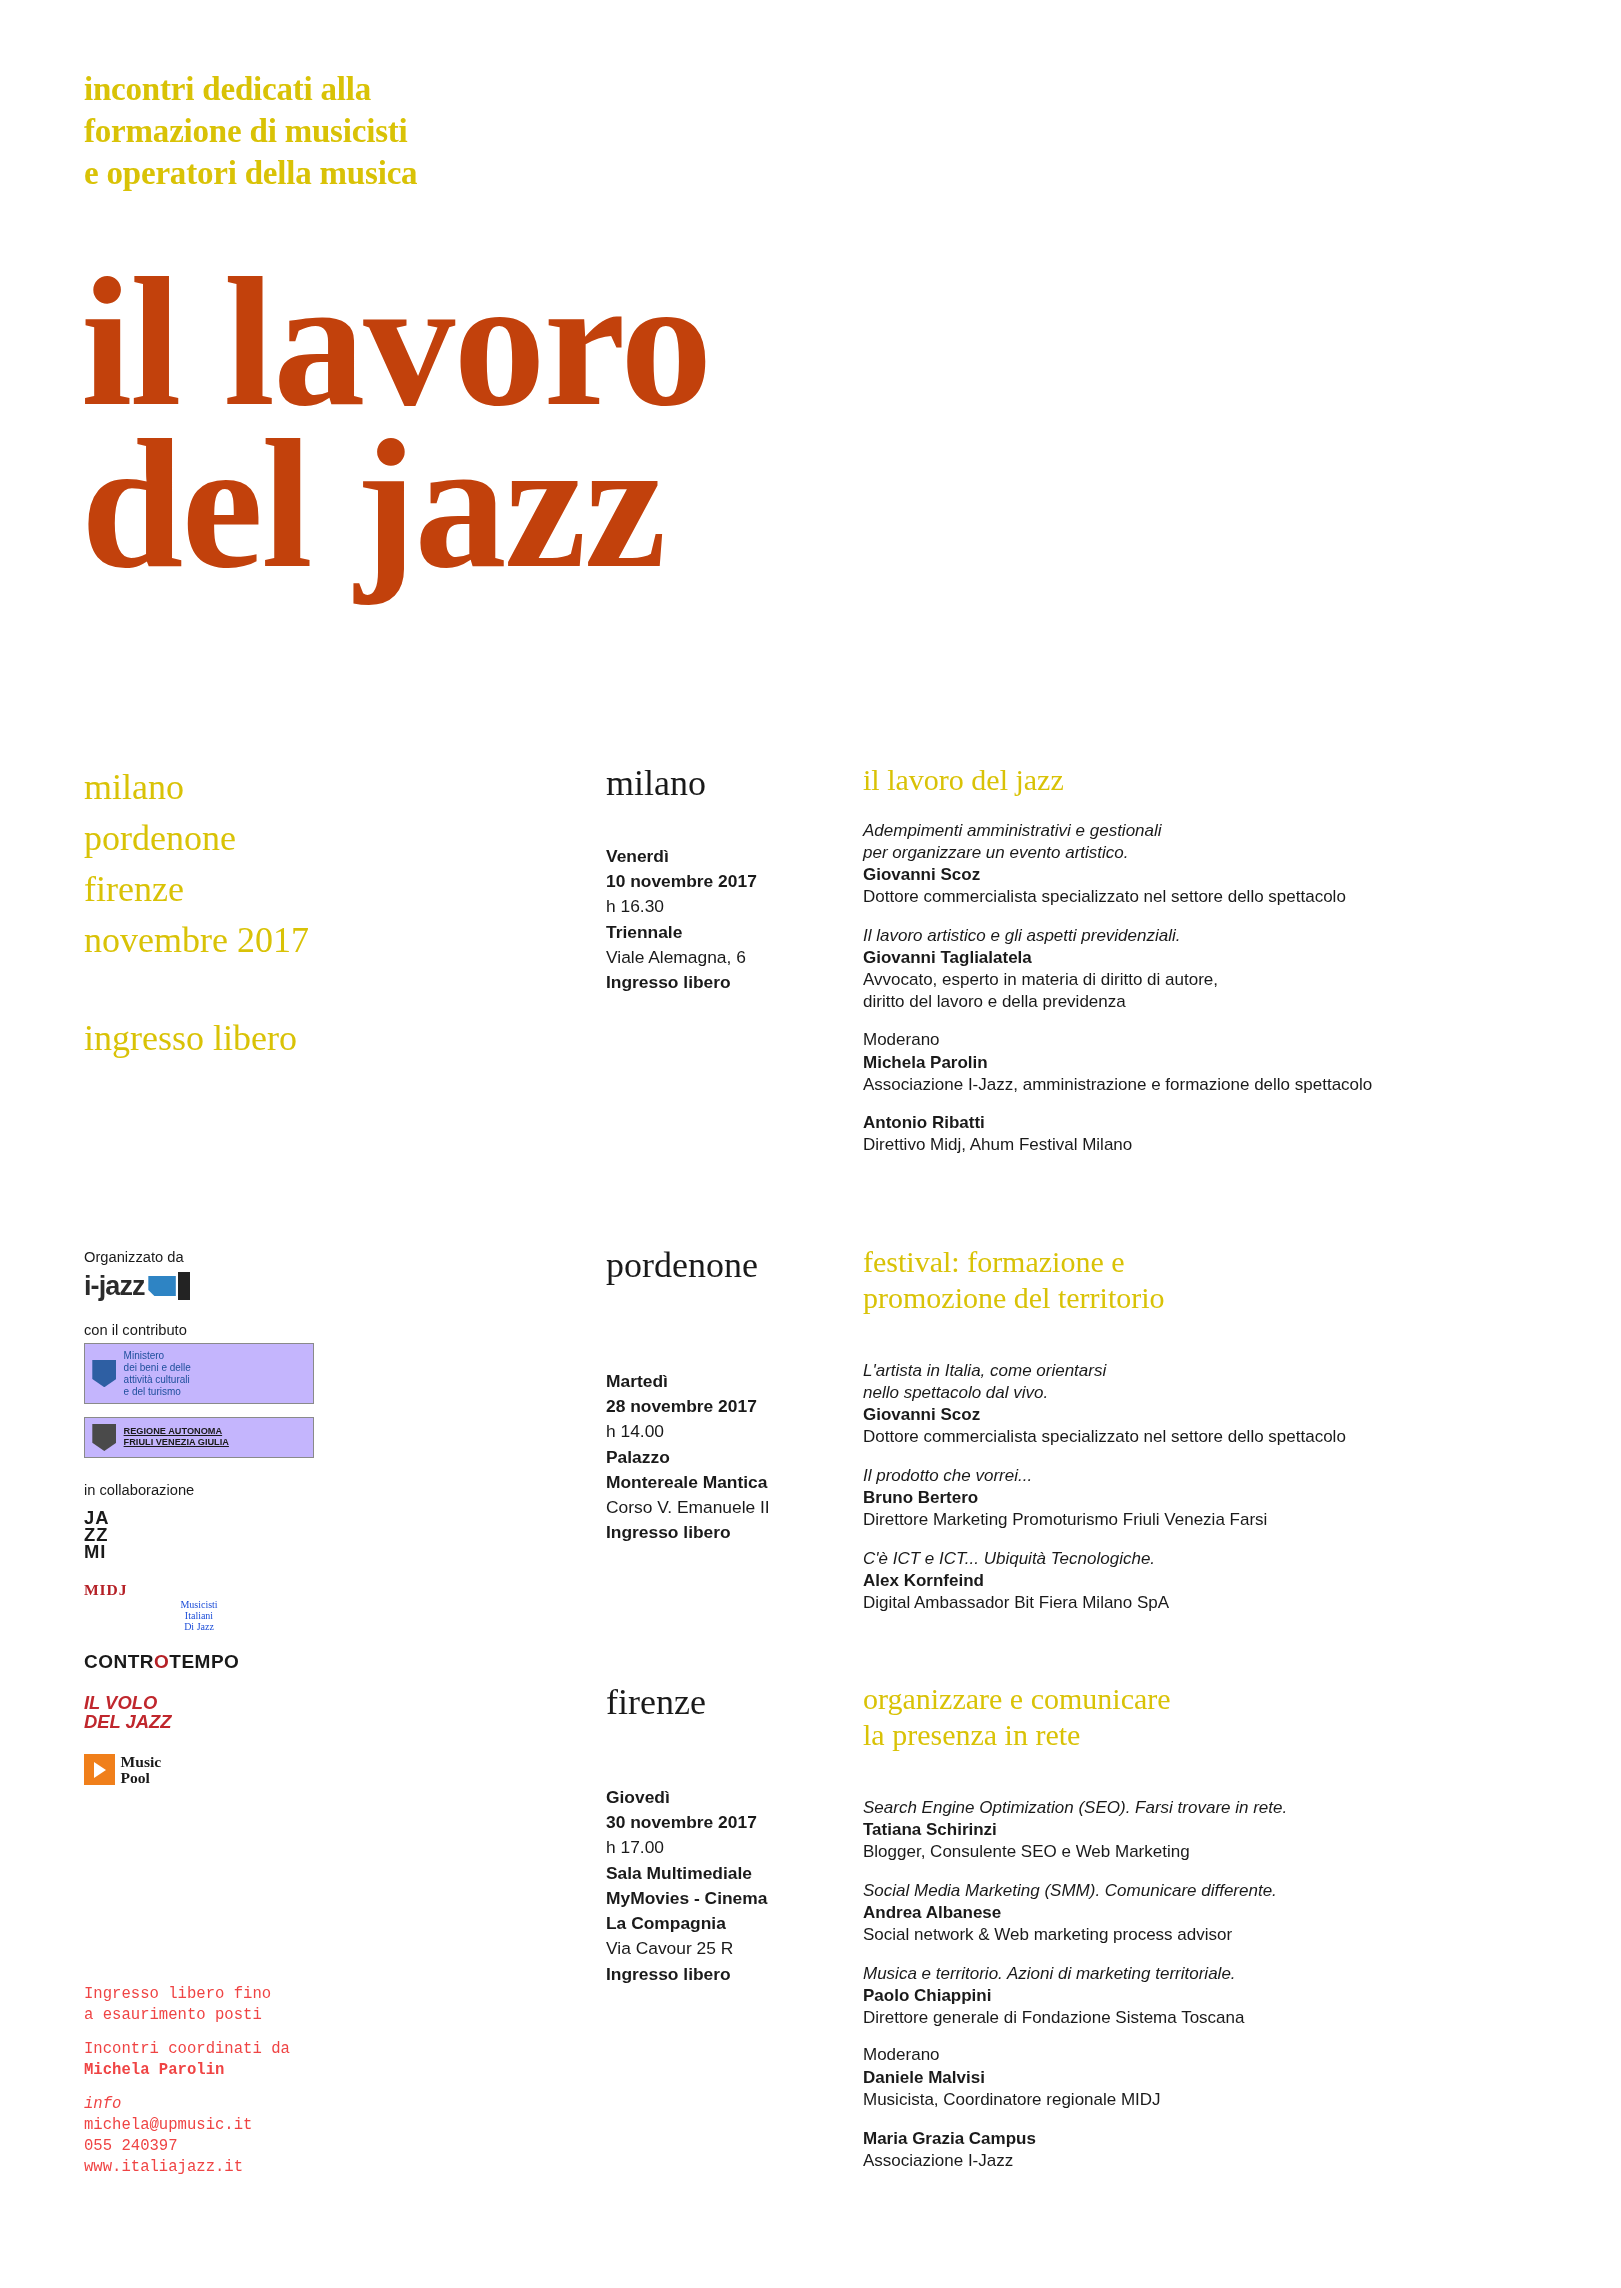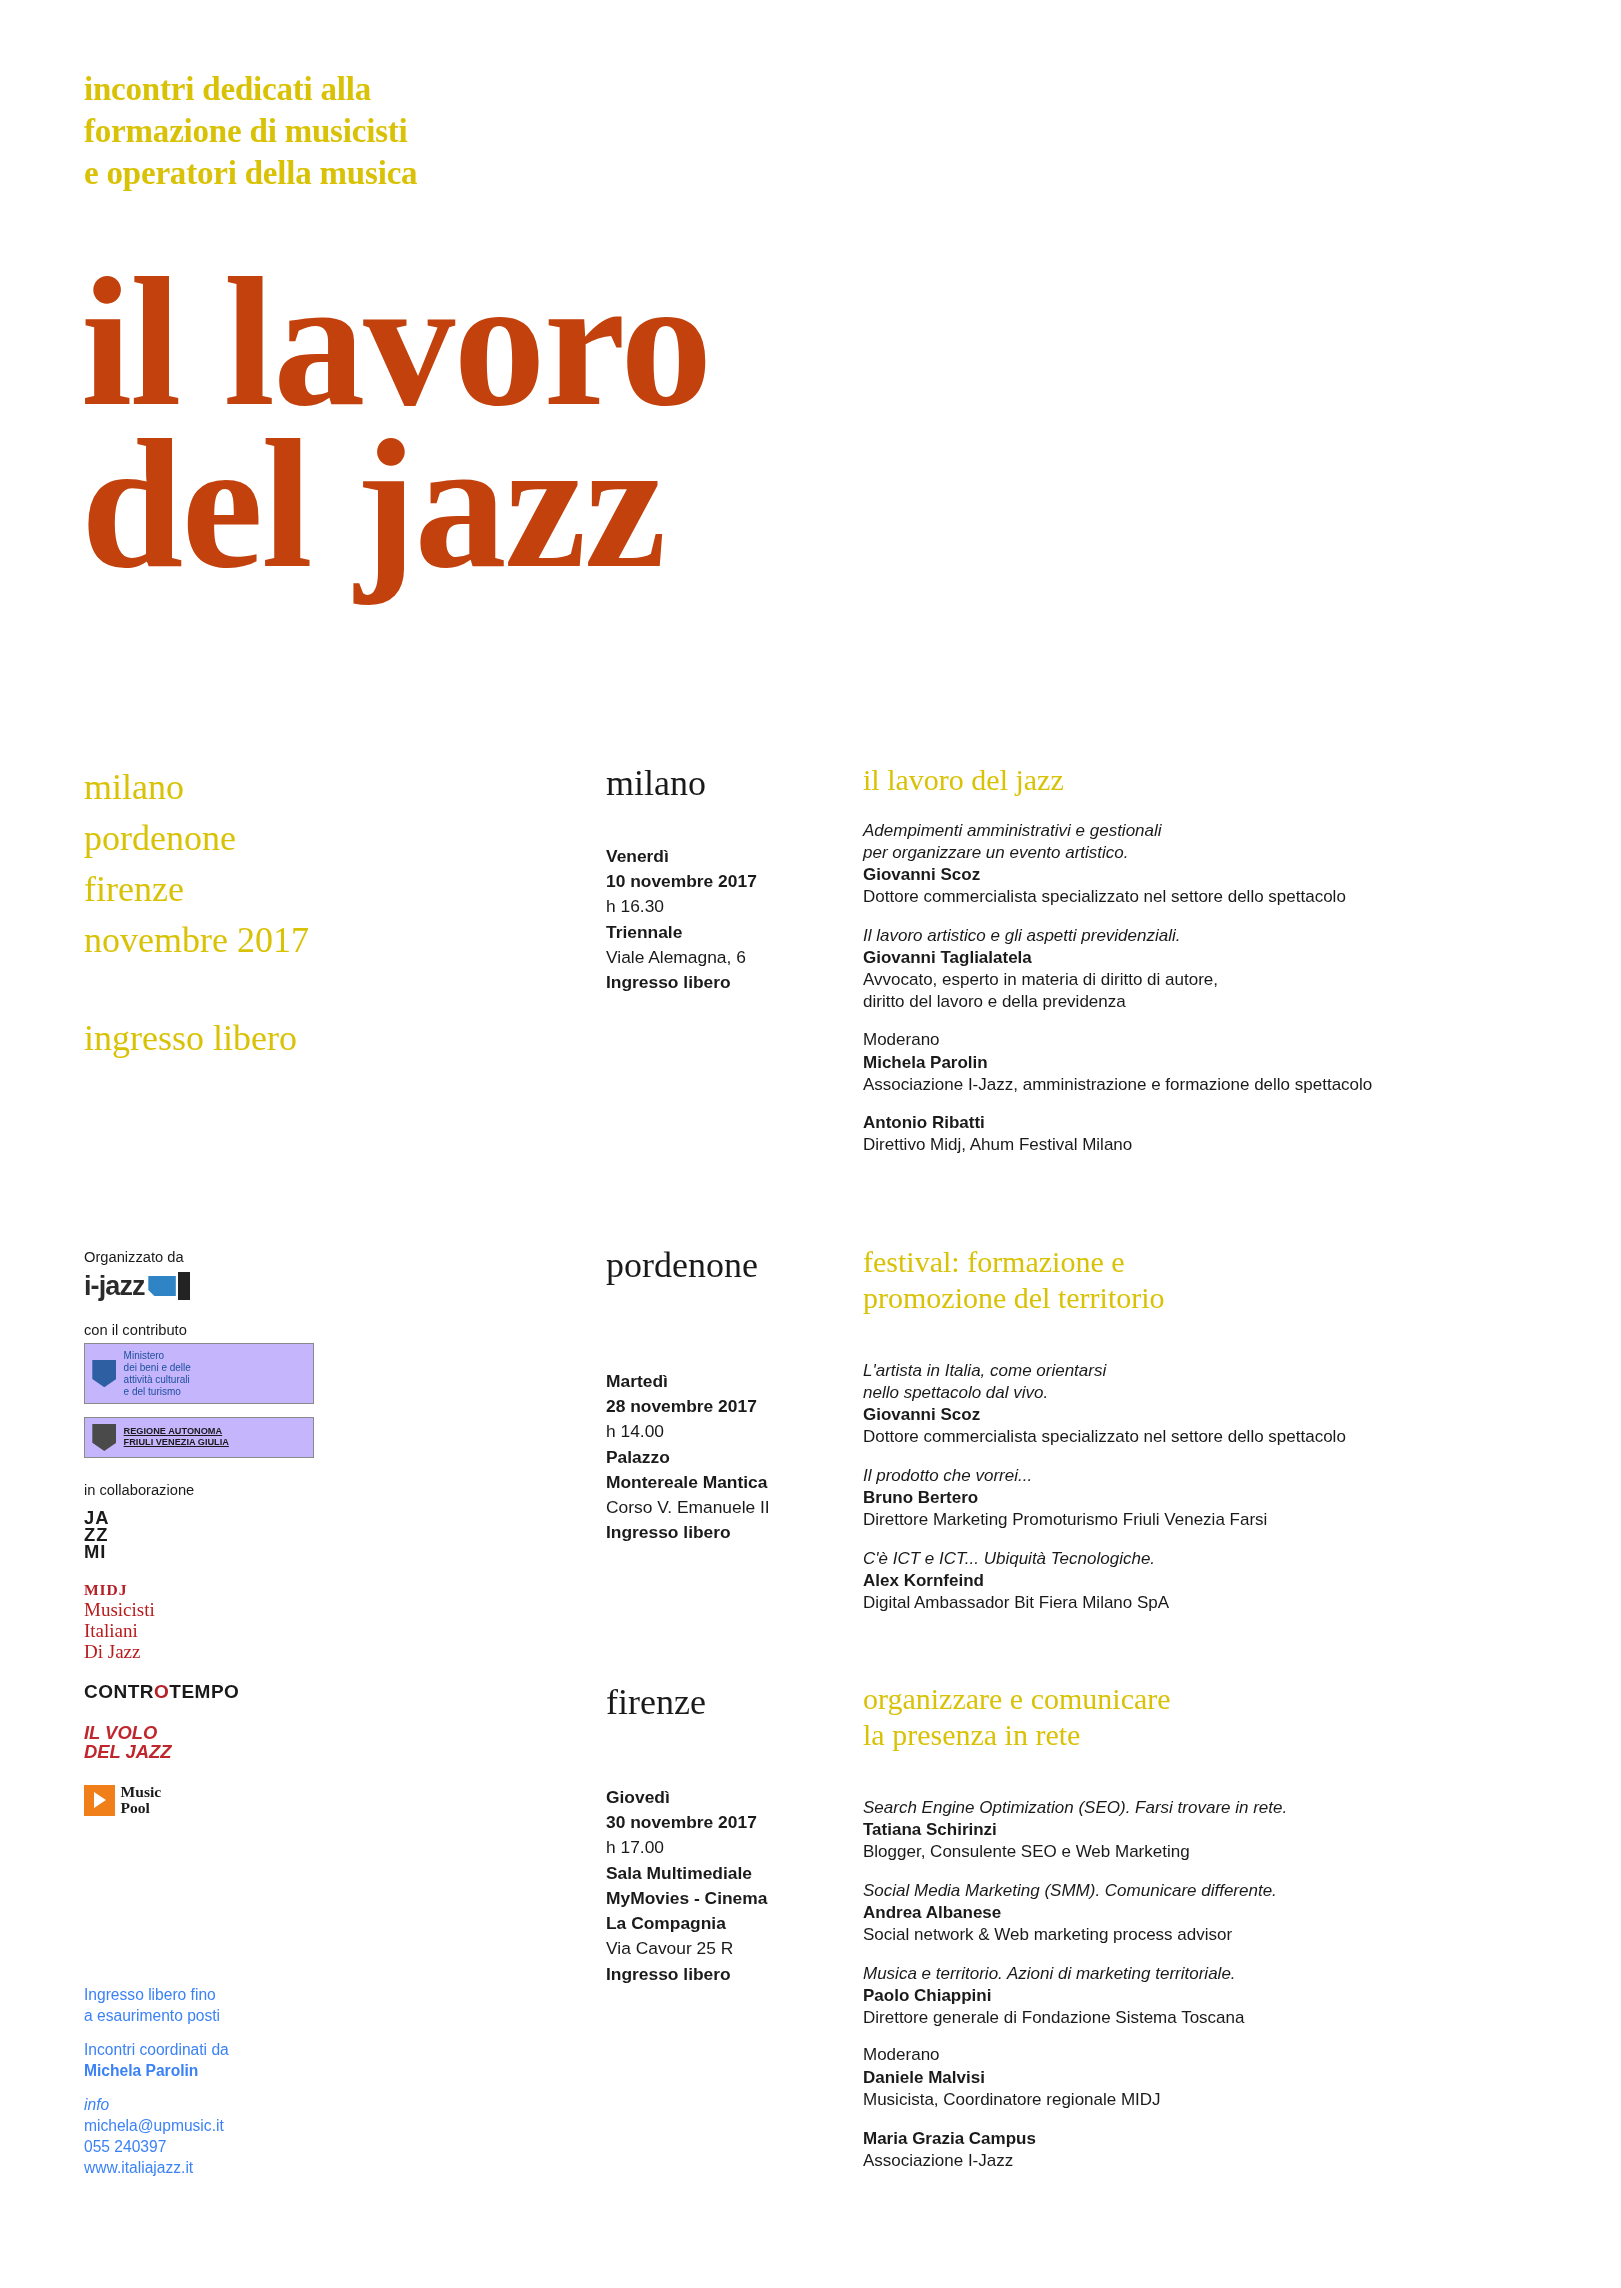--- a/index.html
+++ b/index.html
@@ -149,23 +149,24 @@
   }
   .logo-midj .m1 {
     font-family: "Liberation Serif", serif;
     font-weight: bold;
     font-size: 15.6px;
     color: #b52026;
     letter-spacing: 0.9px;
   }
   .logo-midj .m2 {
     font-family: "Liberation Serif", serif;
-    font-size: 19px;
+    font-size: 10px;
     line-height: 1.12;
-    color: #b91c1c;
+    color: #1d4ed8;
+    text-align: center;
   }
   .logo-contro {
     font-family: "Liberation Sans", sans-serif;
     font-weight: bold;
     font-size: 19px;
     letter-spacing: 0.5px;
     color: #1a1a1a;
     margin-bottom: 20px;
   }
   .logo-contro .red { color: #b52026; }
@@ -206,21 +207,22 @@
     color: #1a1a1a;
   }
 
   .footinfo {
     position: absolute;
     left: 84px;
     top: 1984px;
     width: 239px;
     font-size: 15.6px;
     line-height: 1.35;
-    color: #3b82f6;
+    color: #ef4444;
+    font-family: Liberation Mono, monospace;
   }
   .footinfo .gap { height: 13px; }
   .footinfo .bold { font-weight: bold; }
   .footinfo .ital { font-style: italic; }
 
   
   .citytitle {
     font-family: "Liberation Serif", serif;
     font-size: 36px;
     color: #1a1a1a;

